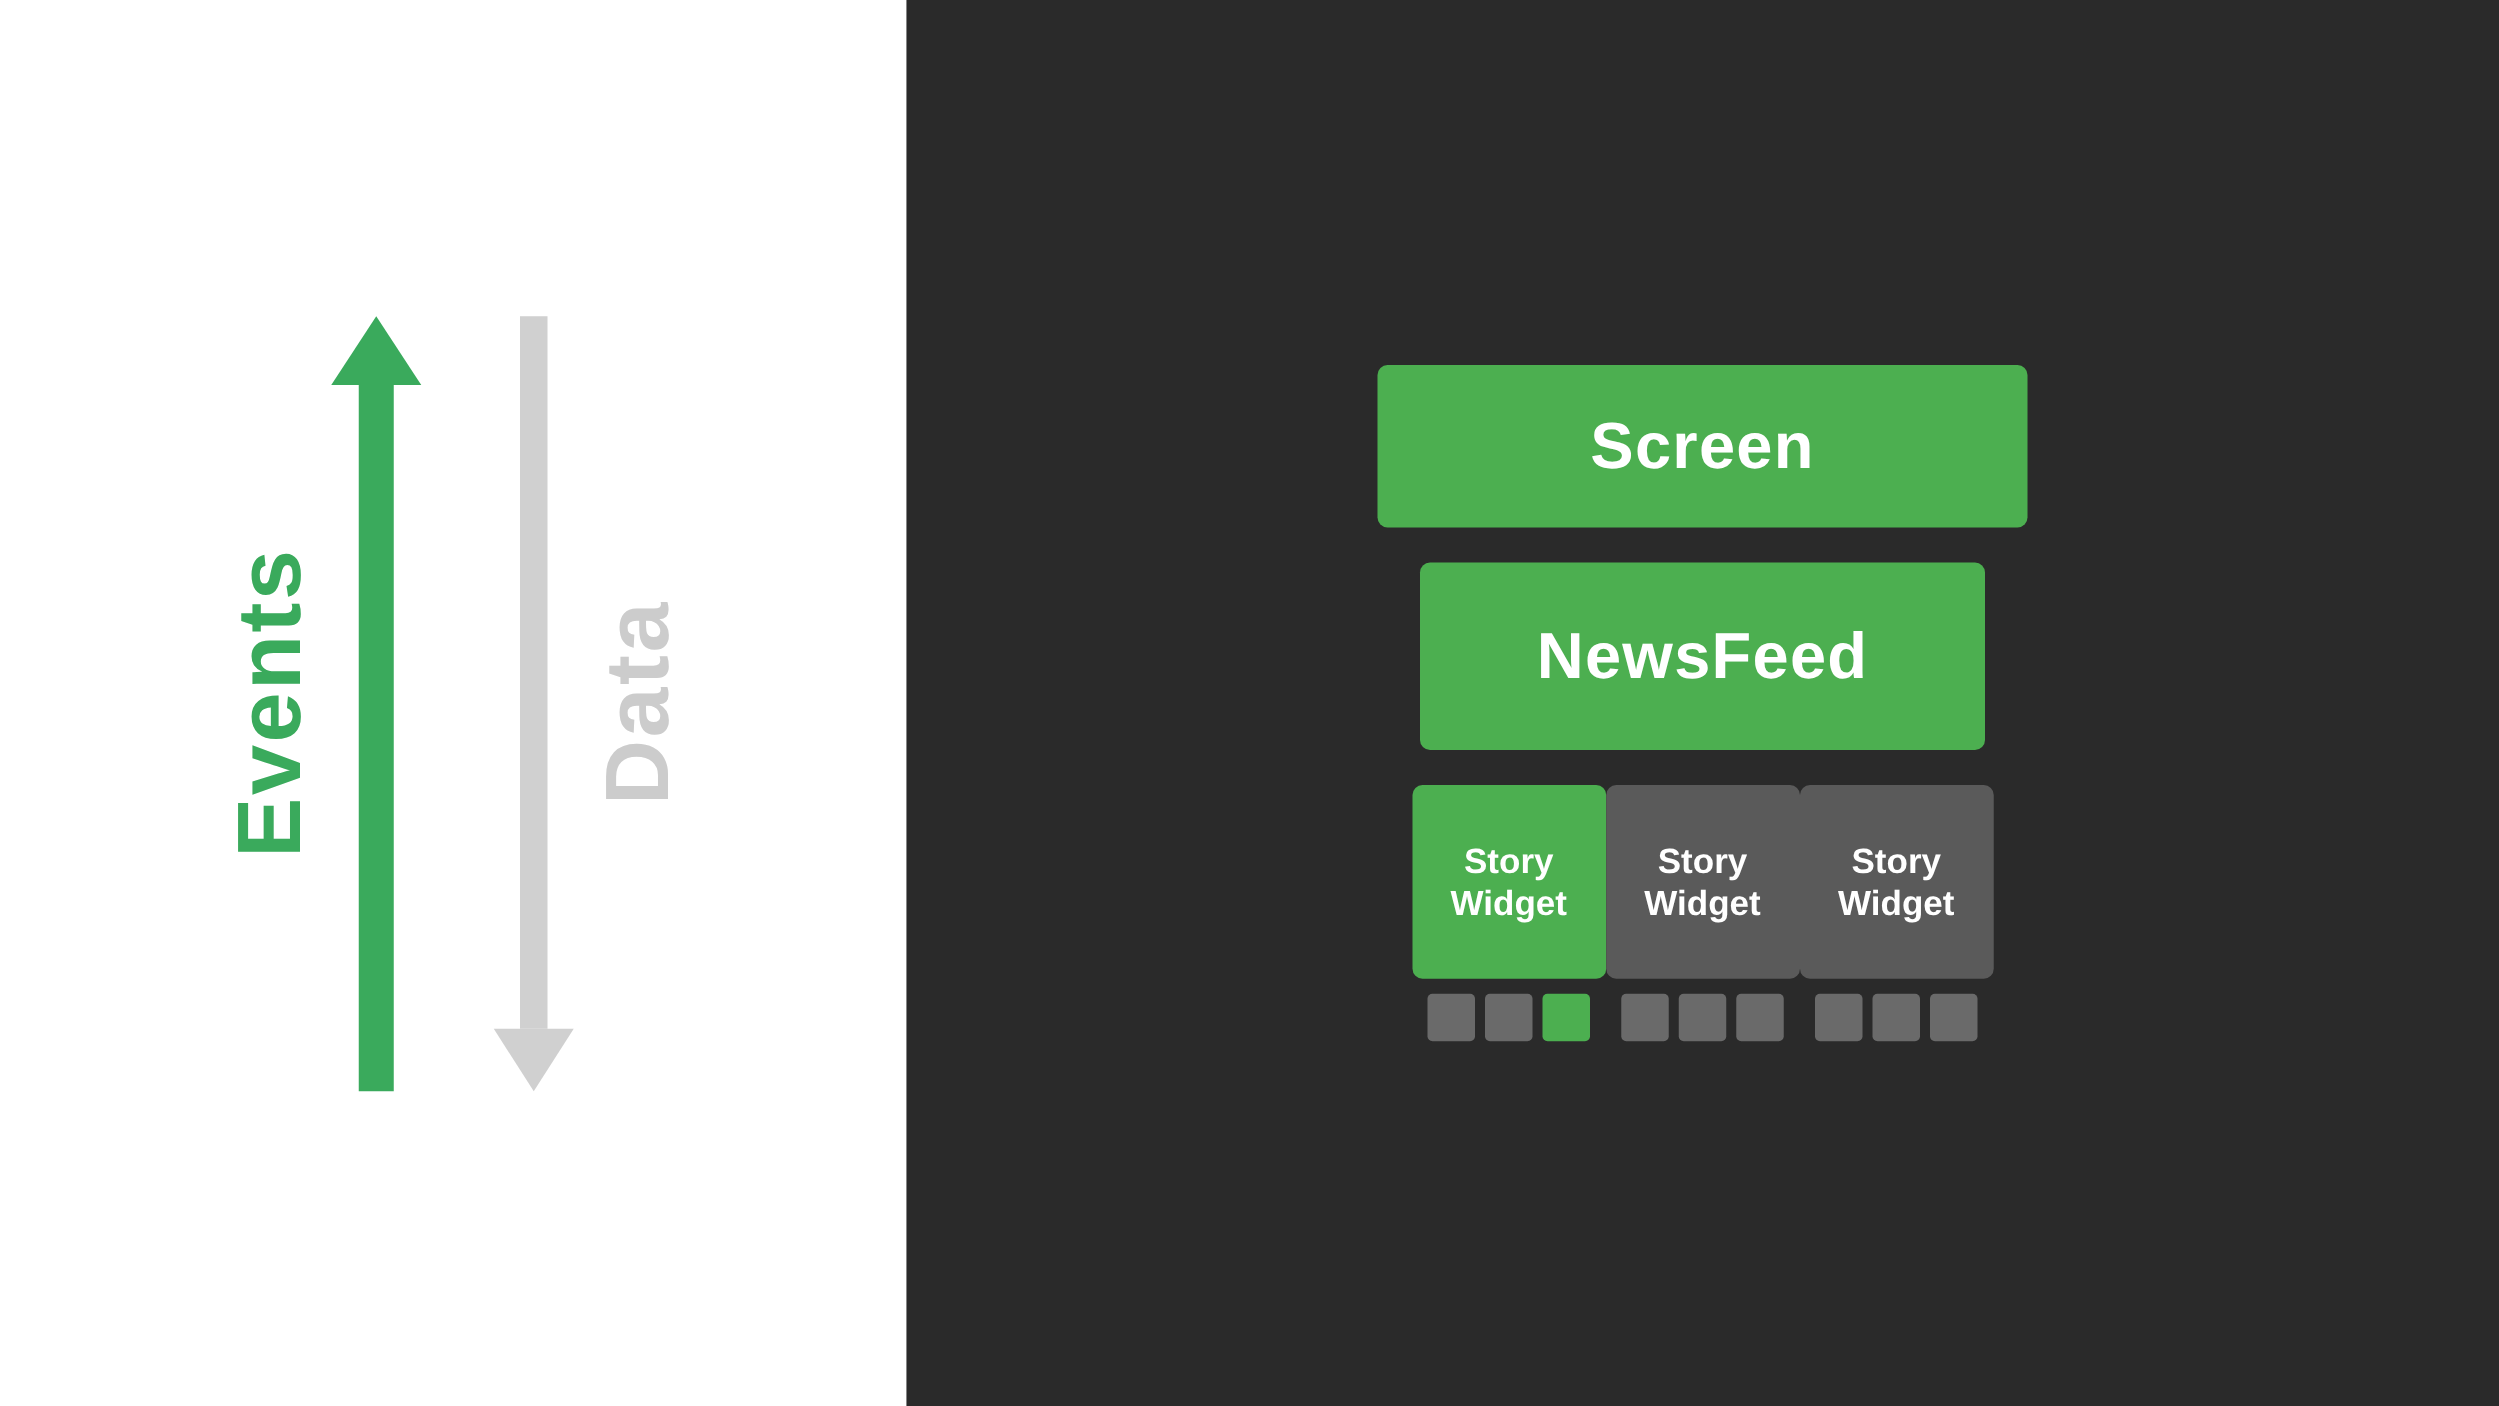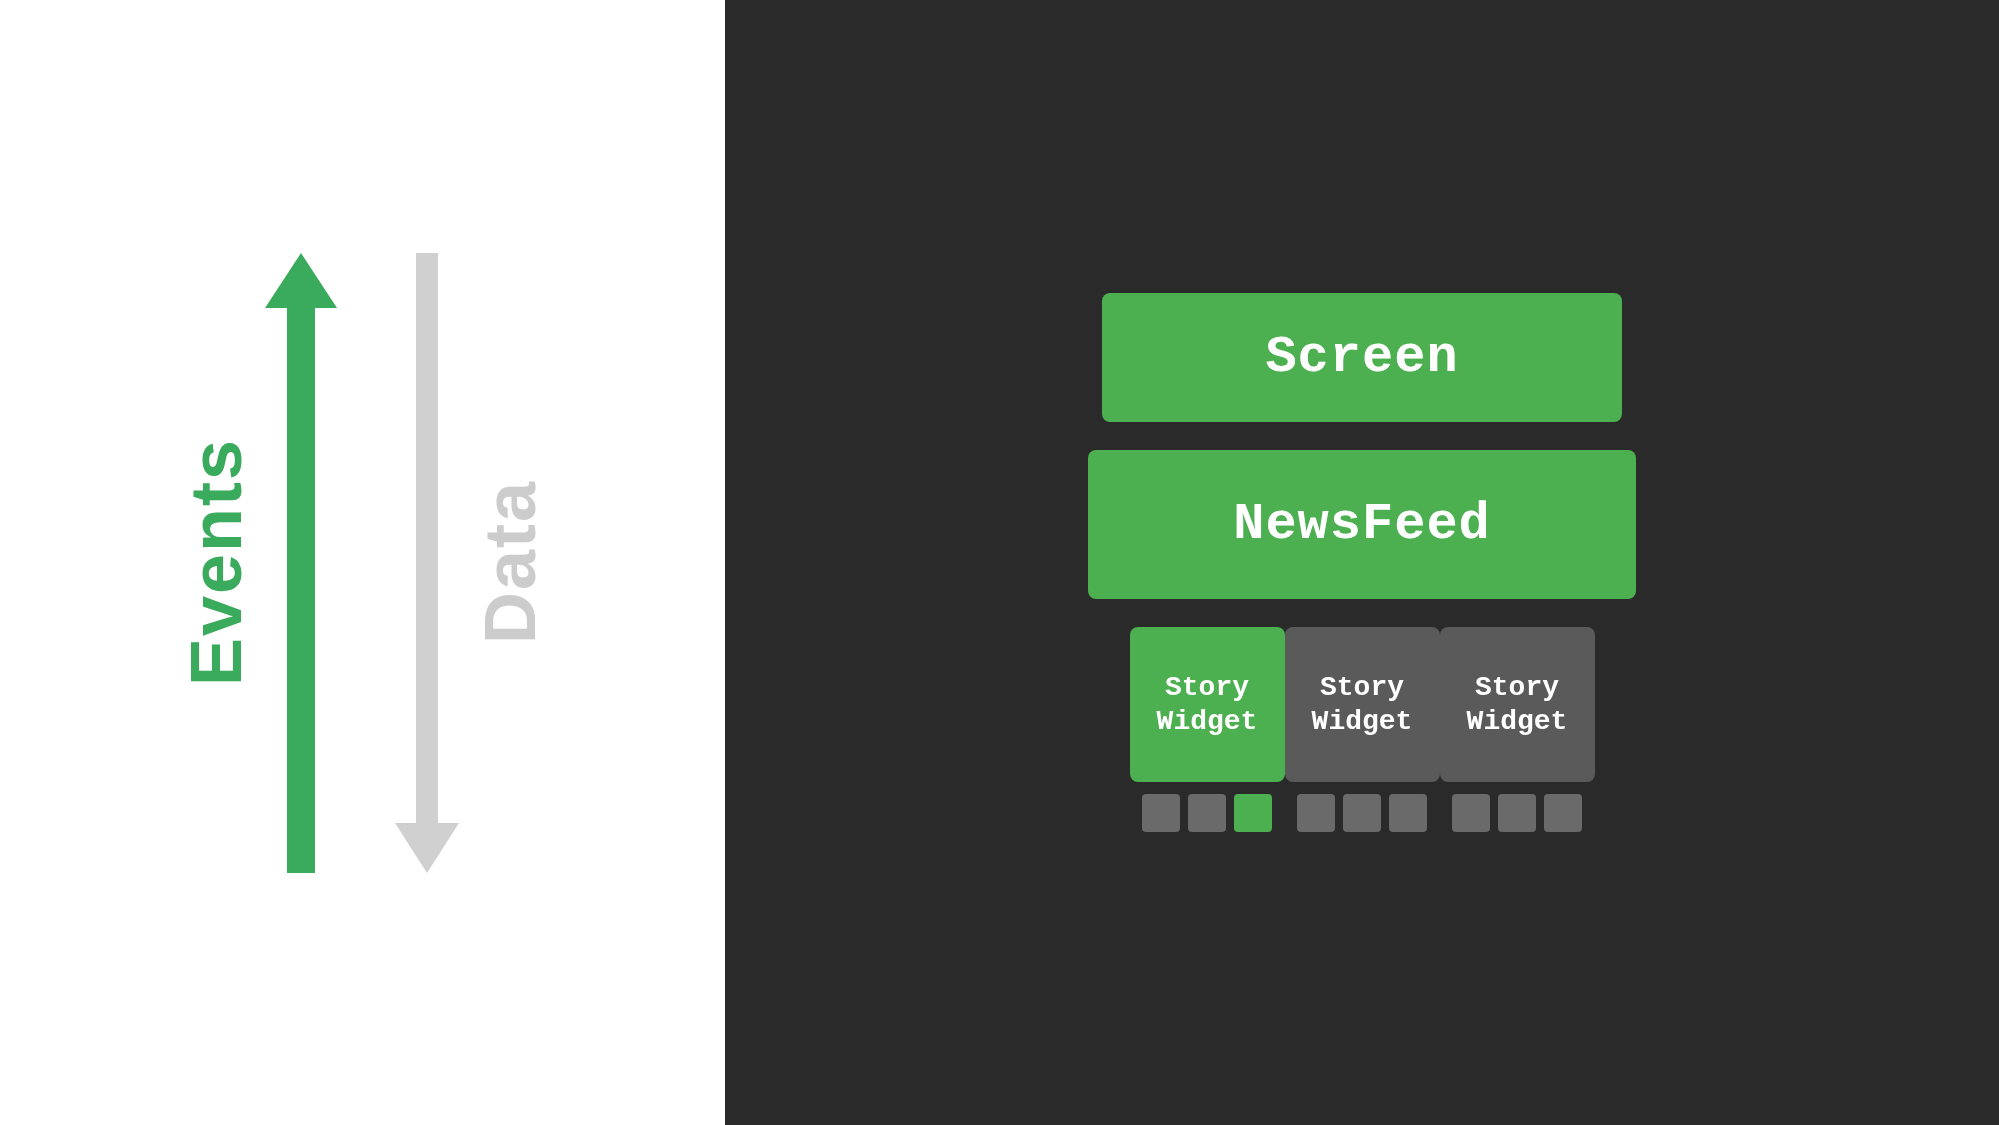--- a/index.html
+++ b/index.html
@@ -29,21 +29,20 @@
     .right-panel {
       width: 1274px;
       height: 1125px;
       background: #2a2a2a;
       display: flex;
       flex-direction: column;
       align-items: center;
       justify-content: center;
       gap: 30px;
       padding: 60px 80px;
-      font-family: Liberation Mono, monospace;
     }
 
     
     .arrows-container {
       display: flex;
       align-items: center;
       justify-content: center;
       gap: 100px;
       height: 700px;
       position: relative;
@@ -141,21 +140,21 @@
     }
 
     .screen-box span {
       color: white;
       font-size: 52px;
       font-weight: 600;
       letter-spacing: 1px;
     }
 
     .newsfeed-box {
-      width: 548px;
+      width: 452px;
       background: #4caf50;
       border-radius: 8px;
       padding: 45px 7px;
       display: flex;
       align-items: center;
       justify-content: center;
     }
 
     .newsfeed-box span {
       color: white;

